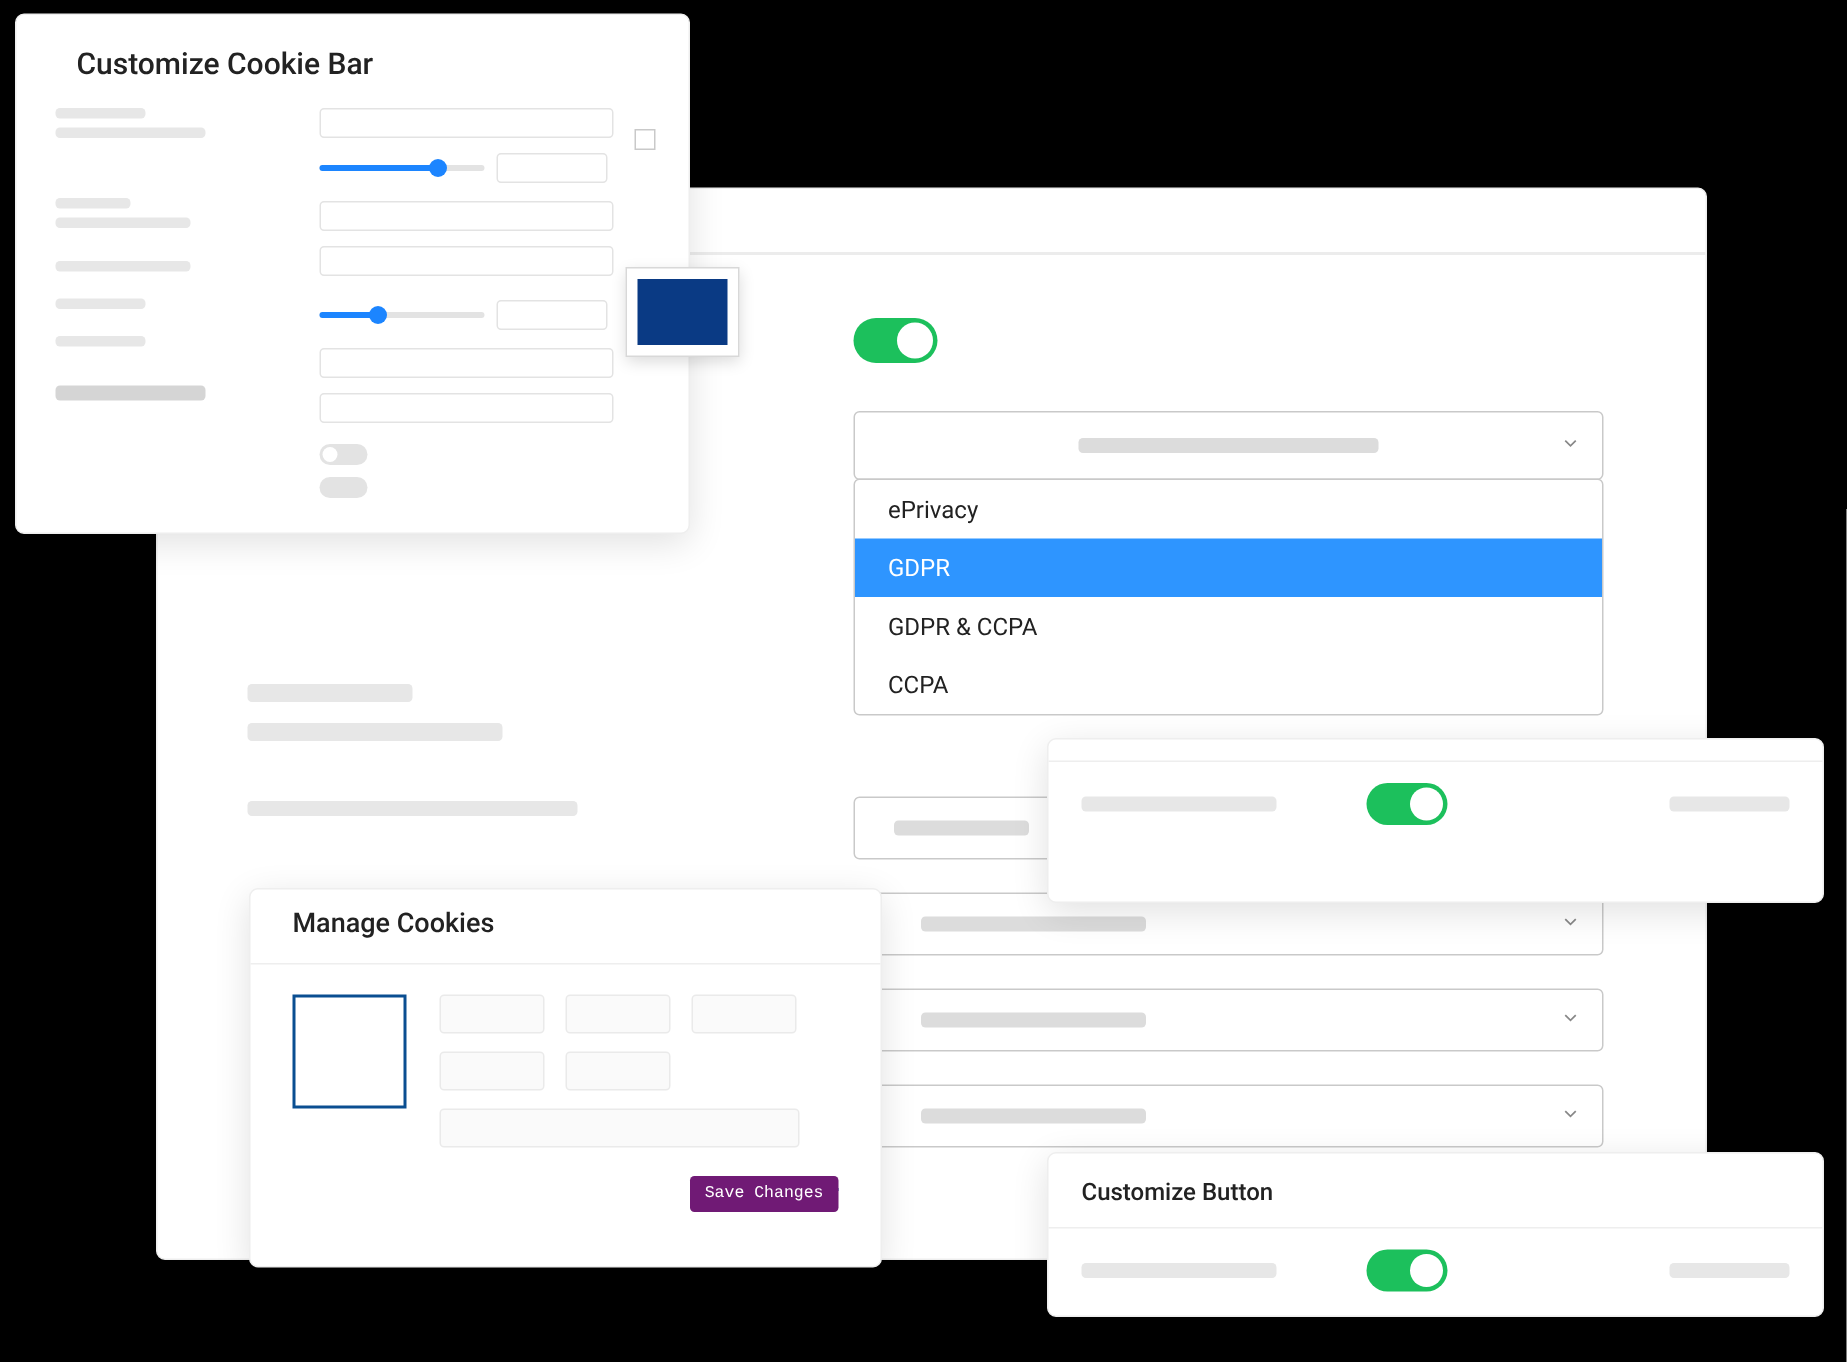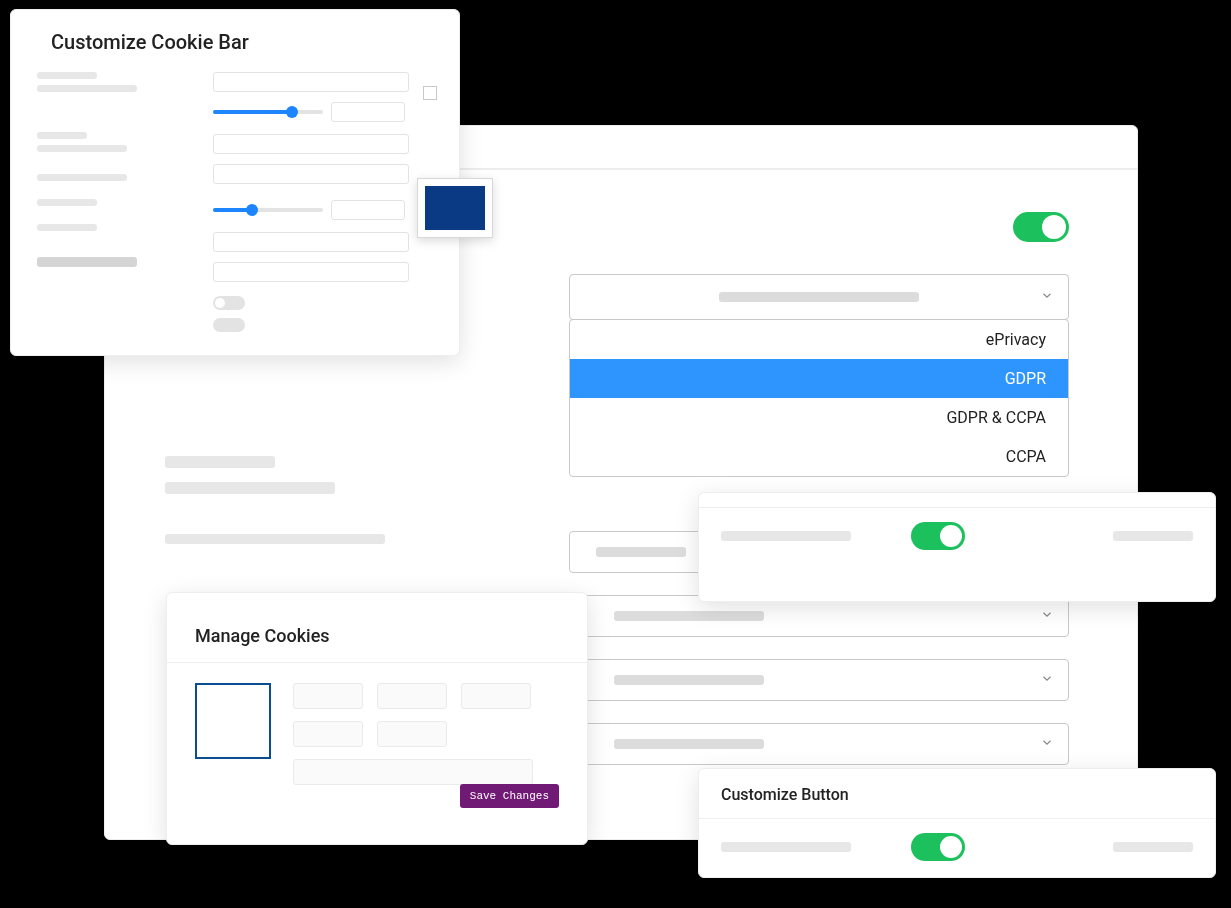--- a/index.html
+++ b/index.html
@@ -14,21 +14,21 @@
   .card {
     position: absolute;
     background: #fff;
     border-radius: 6px;
     box-shadow: 0 6px 24px rgba(0,0,0,0.12);
   }
   .ph { background: #e7e7e7; border-radius: 3px; }
   .ph-dark { background: #d5d5d5; border-radius: 3px; }
 
   
-  #main-window { left: 104px; top: 125px; width: 1034px; height: 715px; border: 1px solid #eee; text-align: right; }
+  #main-window { left: 104px; top: 125px; width: 1034px; height: 715px; border: 1px solid #eee; }
   #main-top-divider { position: absolute; left: 0; top: 42px; width: 100%; height: 2px; background: #ececec; }
   #main-left-col { position: absolute; left: 60px; top: 330px; width: 260px; }
   .ml-line { height: 12px; margin-bottom: 14px; }
   #main-right-col { position: absolute; left: 464px; top: 86px; width: 500px; }
   .toggle {
     width: 56px; height: 30px; border-radius: 999px; position: relative;
     background: #1cc05c; display: inline-block;
   }
   .toggle .knob {
     position: absolute; width: 24px; height: 24px; border-radius: 50%;
@@ -79,21 +79,21 @@
     box-shadow: 0 3px 10px rgba(0,0,0,0.15);
     display: flex; align-items: center; justify-content: center;
   }
   .color-swatch-inner { width: 60px; height: 44px; background: #0a3a84; }
   .customize-checkbox {
     position: absolute; width: 14px; height: 14px; border: 1px solid #c9c9c9; background: #fff;
   }
 
   
   #card-manage { left: 166px; top: 592px; width: 422px; height: 253px; border: 1px solid #eee; }
-  #card-manage .title { font-size: 18px; font-weight: 500; color: #222; margin: 32px 0 0 28px; }
+  #card-manage .title { font-size: 18px; font-weight: 500; color: #222; margin: 12px 0 0 28px; }
   #card-manage .divider { height: 1px; background: #eee; margin-top: 16px; }
   #mc-body { padding: 20px 28px; display: flex; gap: 22px; }
   .mc-thumb { width: 76px; height: 76px; border: 2px solid #0a4e91; }
   .mc-tiles { display: flex; flex-wrap: wrap; gap: 14px; }
   .mc-tile { width: 70px; height: 26px; border: 1px solid #eaeaea; border-radius: 3px; background: #fafafa; }
   .mc-wide { width: 240px; height: 26px; border: 1px solid #eaeaea; border-radius: 3px; background: #fafafa; margin-top: 12px; }
   #mc-save {
     position: absolute; right: 28px; bottom: 36px;
     background: #701a75; color: #fff; border: none; border-radius: 3px;
     font-size: 11px; padding: 6px 10px; font-family: Liberation Mono, monospace;

